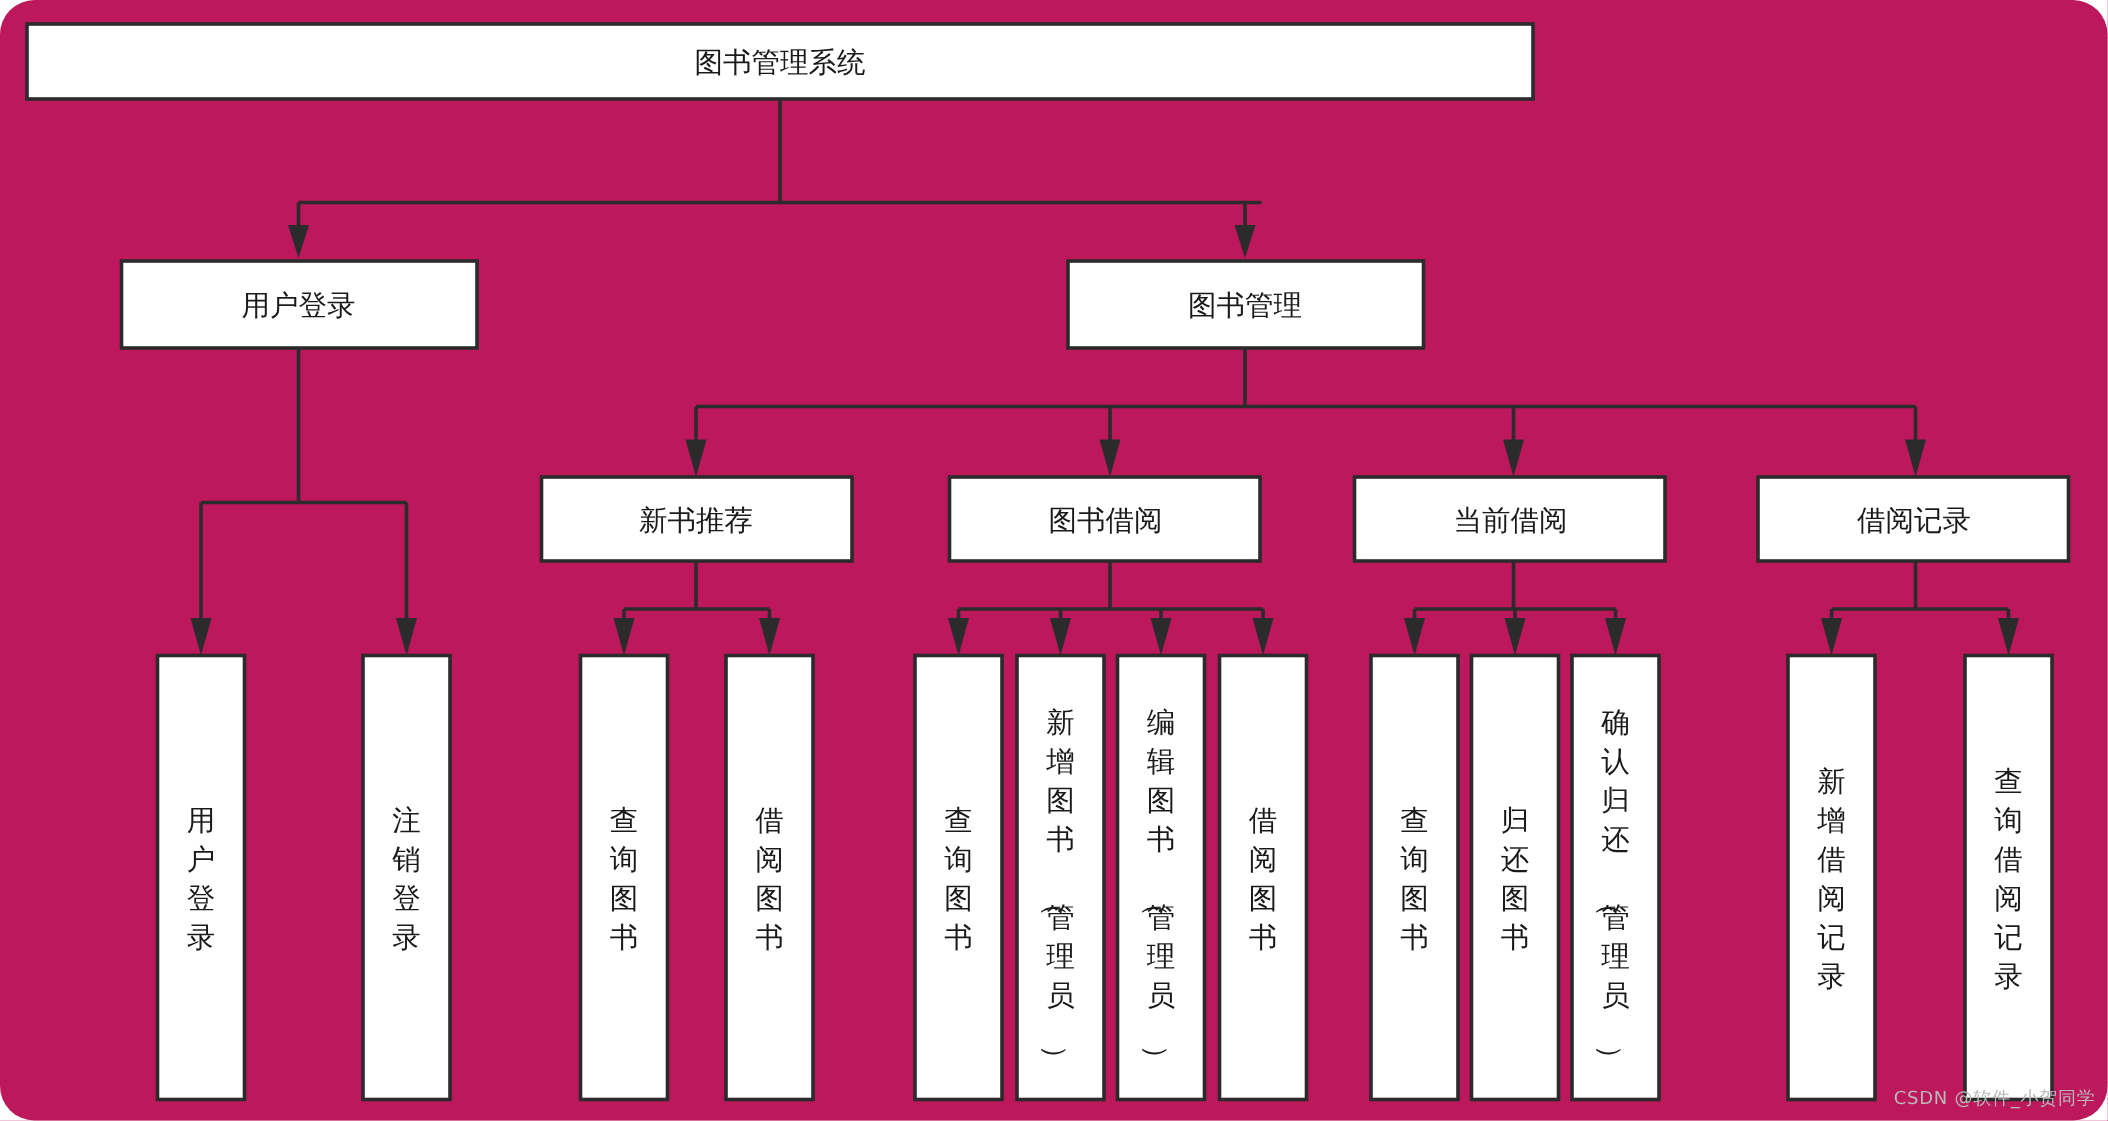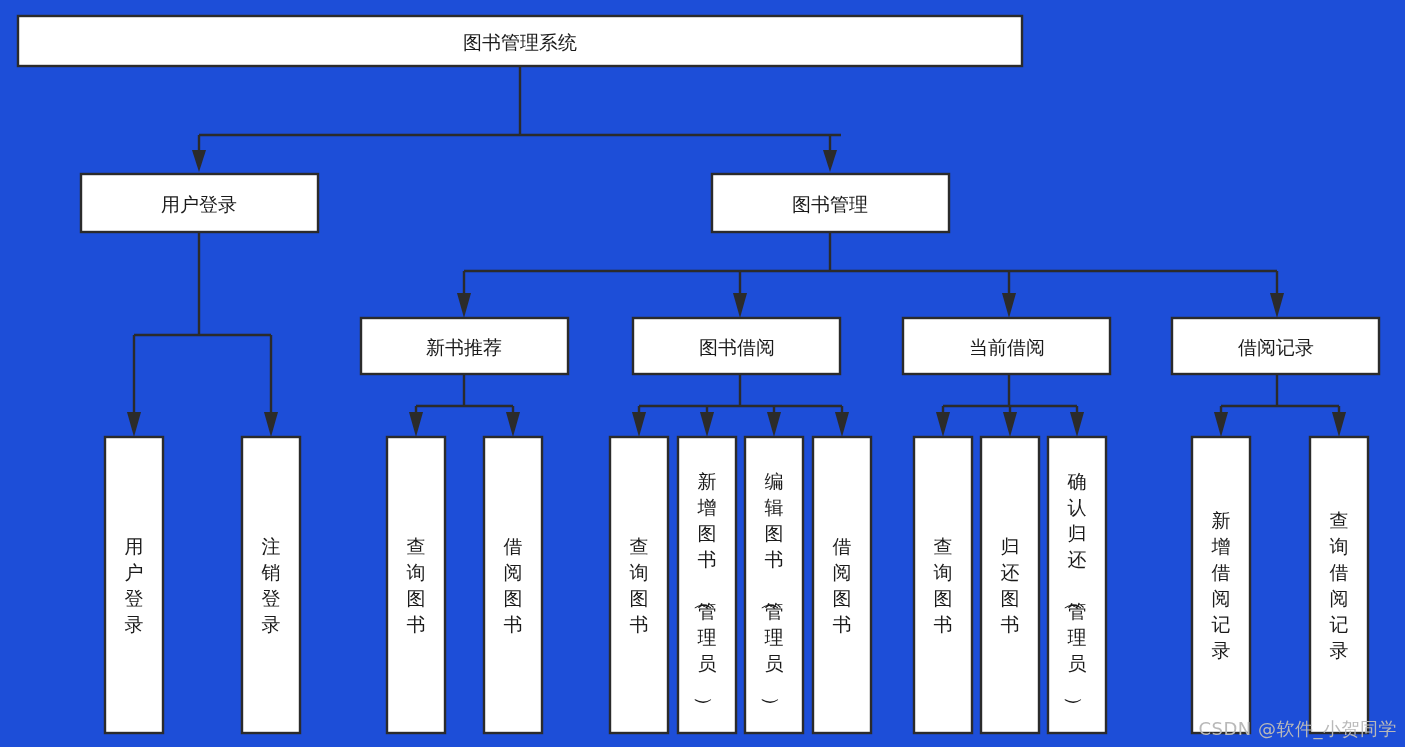--- a/index.html
+++ b/index.html
@@ -10,21 +10,22 @@
   body {
     width: 1405px;
     height: 747px;
     font-family: "DejaVu Sans", "Liberation Sans", sans-serif;
     overflow: hidden;
   }
   #diagram-root {
     position: relative;
     width: 1405px;
     height: 747px;
-    background: #1d4ed8;
+    background: #be185d;
+    border-radius: 23px;
   }
   svg#flow {
     position: absolute;
     top: 0;
     left: 0;
     width: 1405px;
     height: 747px;
     display: block;
   }
   .node-rect {
@@ -53,21 +54,21 @@
     font-family: "DejaVu Sans", "Liberation Sans", sans-serif;
     font-size: 19px;
     fill: #1a1a1a;
     text-anchor: middle;
   }
   .watermark {
     position: absolute;
     right: 8px;
     bottom: 6px;
     font-family: "DejaVu Sans", "Liberation Sans", sans-serif;
-    font-size: 18px;
+    font-size: 12px;
     color: #b9b9b9;
     letter-spacing: 0.5px;
     white-space: nowrap;
     user-select: none;
   }
 </style>
 </head>
 <body>
 
 <div id="diagram-root">

